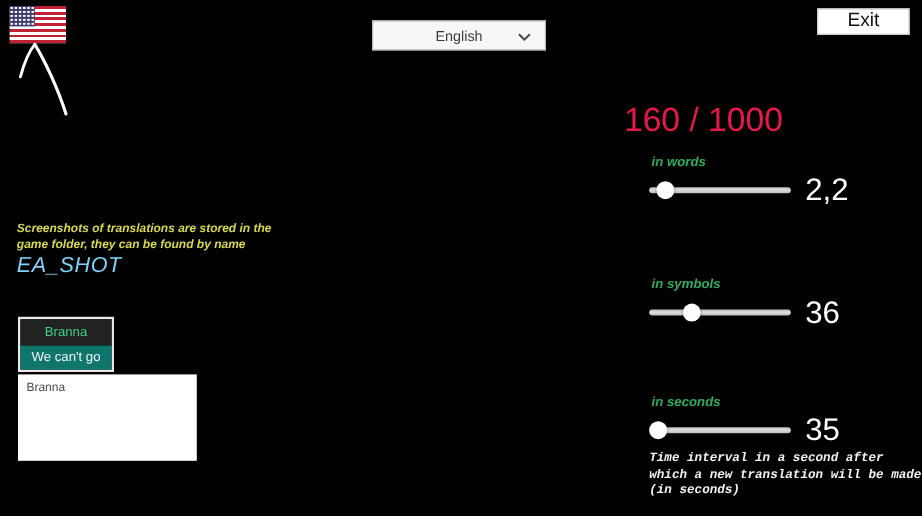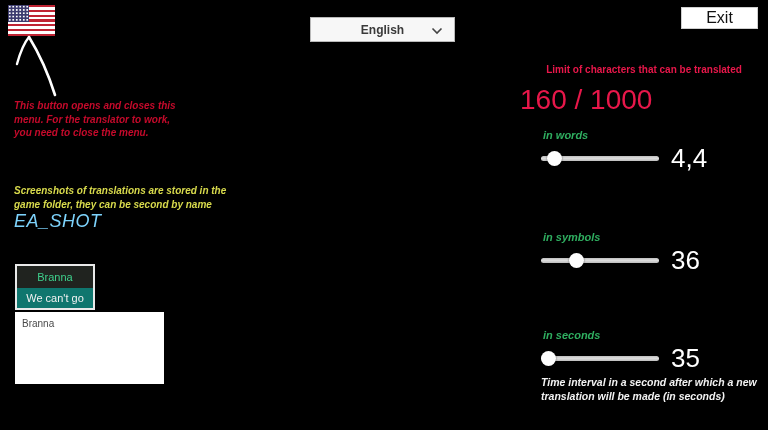--- a/index.html
+++ b/index.html
@@ -10,21 +10,21 @@
   .flag-btn{position:absolute;left:8px;top:5px;width:47px;height:31px;padding:0;border:0;
             cursor:pointer;background:repeating-linear-gradient(to bottom,#bf2333 0 2.39px,#ffffff 2.39px 4.77px);}
   .flag-canton{position:absolute;left:0;top:0;width:21px;height:16.5px;background:#3c3b6e;
                background-image:radial-gradient(circle at 50% 50%,#fff 0.8px,rgba(0,0,0,0) 1.15px);
                background-size:3.5px 3.3px;}
   .arrow-svg{position:absolute;left:8px;top:33px;}
 
   .lang-select{position:absolute;left:310px;top:17px;width:145px;height:25px;background:#f7f7f7;
                border:1px solid #b9b9b9;box-sizing:border-box;display:flex;align-items:center;
                justify-content:center;cursor:pointer;}
-  .lang-select .lbl{font-size:12px;color:#3a3a3a;font-weight:bold;}
+  .lang-select .lbl{font-size:12px;color:#3a3a3a;}
   .lang-select .chev{position:absolute;right:11px;top:9px;}
 
   .exit-btn{position:absolute;left:681px;top:7px;width:77px;height:22px;background:#ffffff;
             border:1px solid #cfcfcf;box-sizing:border-box;display:flex;align-items:center;
             justify-content:center;font-size:16px;color:#111;cursor:pointer;}
 
   
   .note-red{position:absolute;left:14px;top:99px;width:174px;color:#c50a2b;
             font:700 italic 10px/13.5px "Liberation Sans",sans-serif;}
   .note-yellow{position:absolute;left:14px;top:184px;width:226px;color:#d8da4c;
@@ -56,21 +56,21 @@
   .sg-label{color:#2fae60;font:700 italic 11px/13px "Liberation Sans",sans-serif;margin-left:2px;}
   .sg-row{display:flex;align-items:center;height:18px;margin-top:7px;}
   .track-wrap{position:relative;width:118px;height:18px;cursor:pointer;}
   .track{position:absolute;left:0;right:0;top:6.5px;height:5px;border-radius:2.5px;
          background:linear-gradient(to bottom,#bdbdbd,#dedede 45%,#bdbdbd);}
   .handle{position:absolute;top:1.5px;width:15px;height:15px;margin-left:-7px;border-radius:50%;
           background:#fdfdfd;box-shadow:0 0 2px rgba(0,0,0,.6);cursor:pointer;}
   .sg-value{margin-left:12px;color:#fff;font-size:26px;line-height:18px;}
   .sg-desc{margin-top:9px;width:228px;color:#f2f2f2;
            font:700 italic 10.5px/13.5px "Liberation Sans",sans-serif;}
-  .sg-seconds .sg-desc{}
+  .sg-seconds .sg-desc{font-family:Liberation Mono, monospace;}
 </style>
 </head>
 <body>
 
 <div class="stage">
 
   <button class="flag-btn">
     <span class="flag-canton"></span>
   </button>
 
@@ -81,42 +81,40 @@
 
   <div class="lang-select">
     <span class="lbl">English</span>
     <svg class="chev" width="12" height="8" viewBox="0 0 12 8">
       <polyline points="1.5,1.5 6,6 10.5,1.5" fill="none" stroke="#444" stroke-width="1.6"></polyline>
     </svg>
   </div>
 
   <div class="exit-btn">Exit</div>
 
-  <div class="note-red">This button opens and closes this menu. For the translator to work, you need to close the menu.</div>
-  <div class="note-yellow">Screenshots of translations are stored in the game folder, they can be second by name</div>
+  <div class="note-yellow">Screenshots of translations are stored in the game folder, they can be found by name</div>
   <div class="ea-shot">EA_SHOT</div>
 
   <div class="preview-box">
     <div class="preview-name">Branna</div>
     <div class="preview-line">We can't go</div>
   </div>
 
   <textarea class="names-area" spellcheck="false" style="">Branna</textarea>
 
-  <div class="limit-caption">Limit of characters that can be translated</div>
   <div class="limit-value">160 / 1000</div>
 
   <div class="sg sg-words">
     <div class="sg-label">in words</div>
     <div class="sg-row">
       <div class="track-wrap">
         <div class="track"></div>
         <div class="handle" style="left: 11%;"></div>
       </div>
-      <div class="sg-value">4,4</div>
+      <div class="sg-value">2,2</div>
     </div>
   </div>
 
   <div class="sg sg-symbols">
     <div class="sg-label">in symbols</div>
     <div class="sg-row">
       <div class="track-wrap">
         <div class="track"></div>
         <div class="handle" style="left: 30%;"></div>
       </div>

